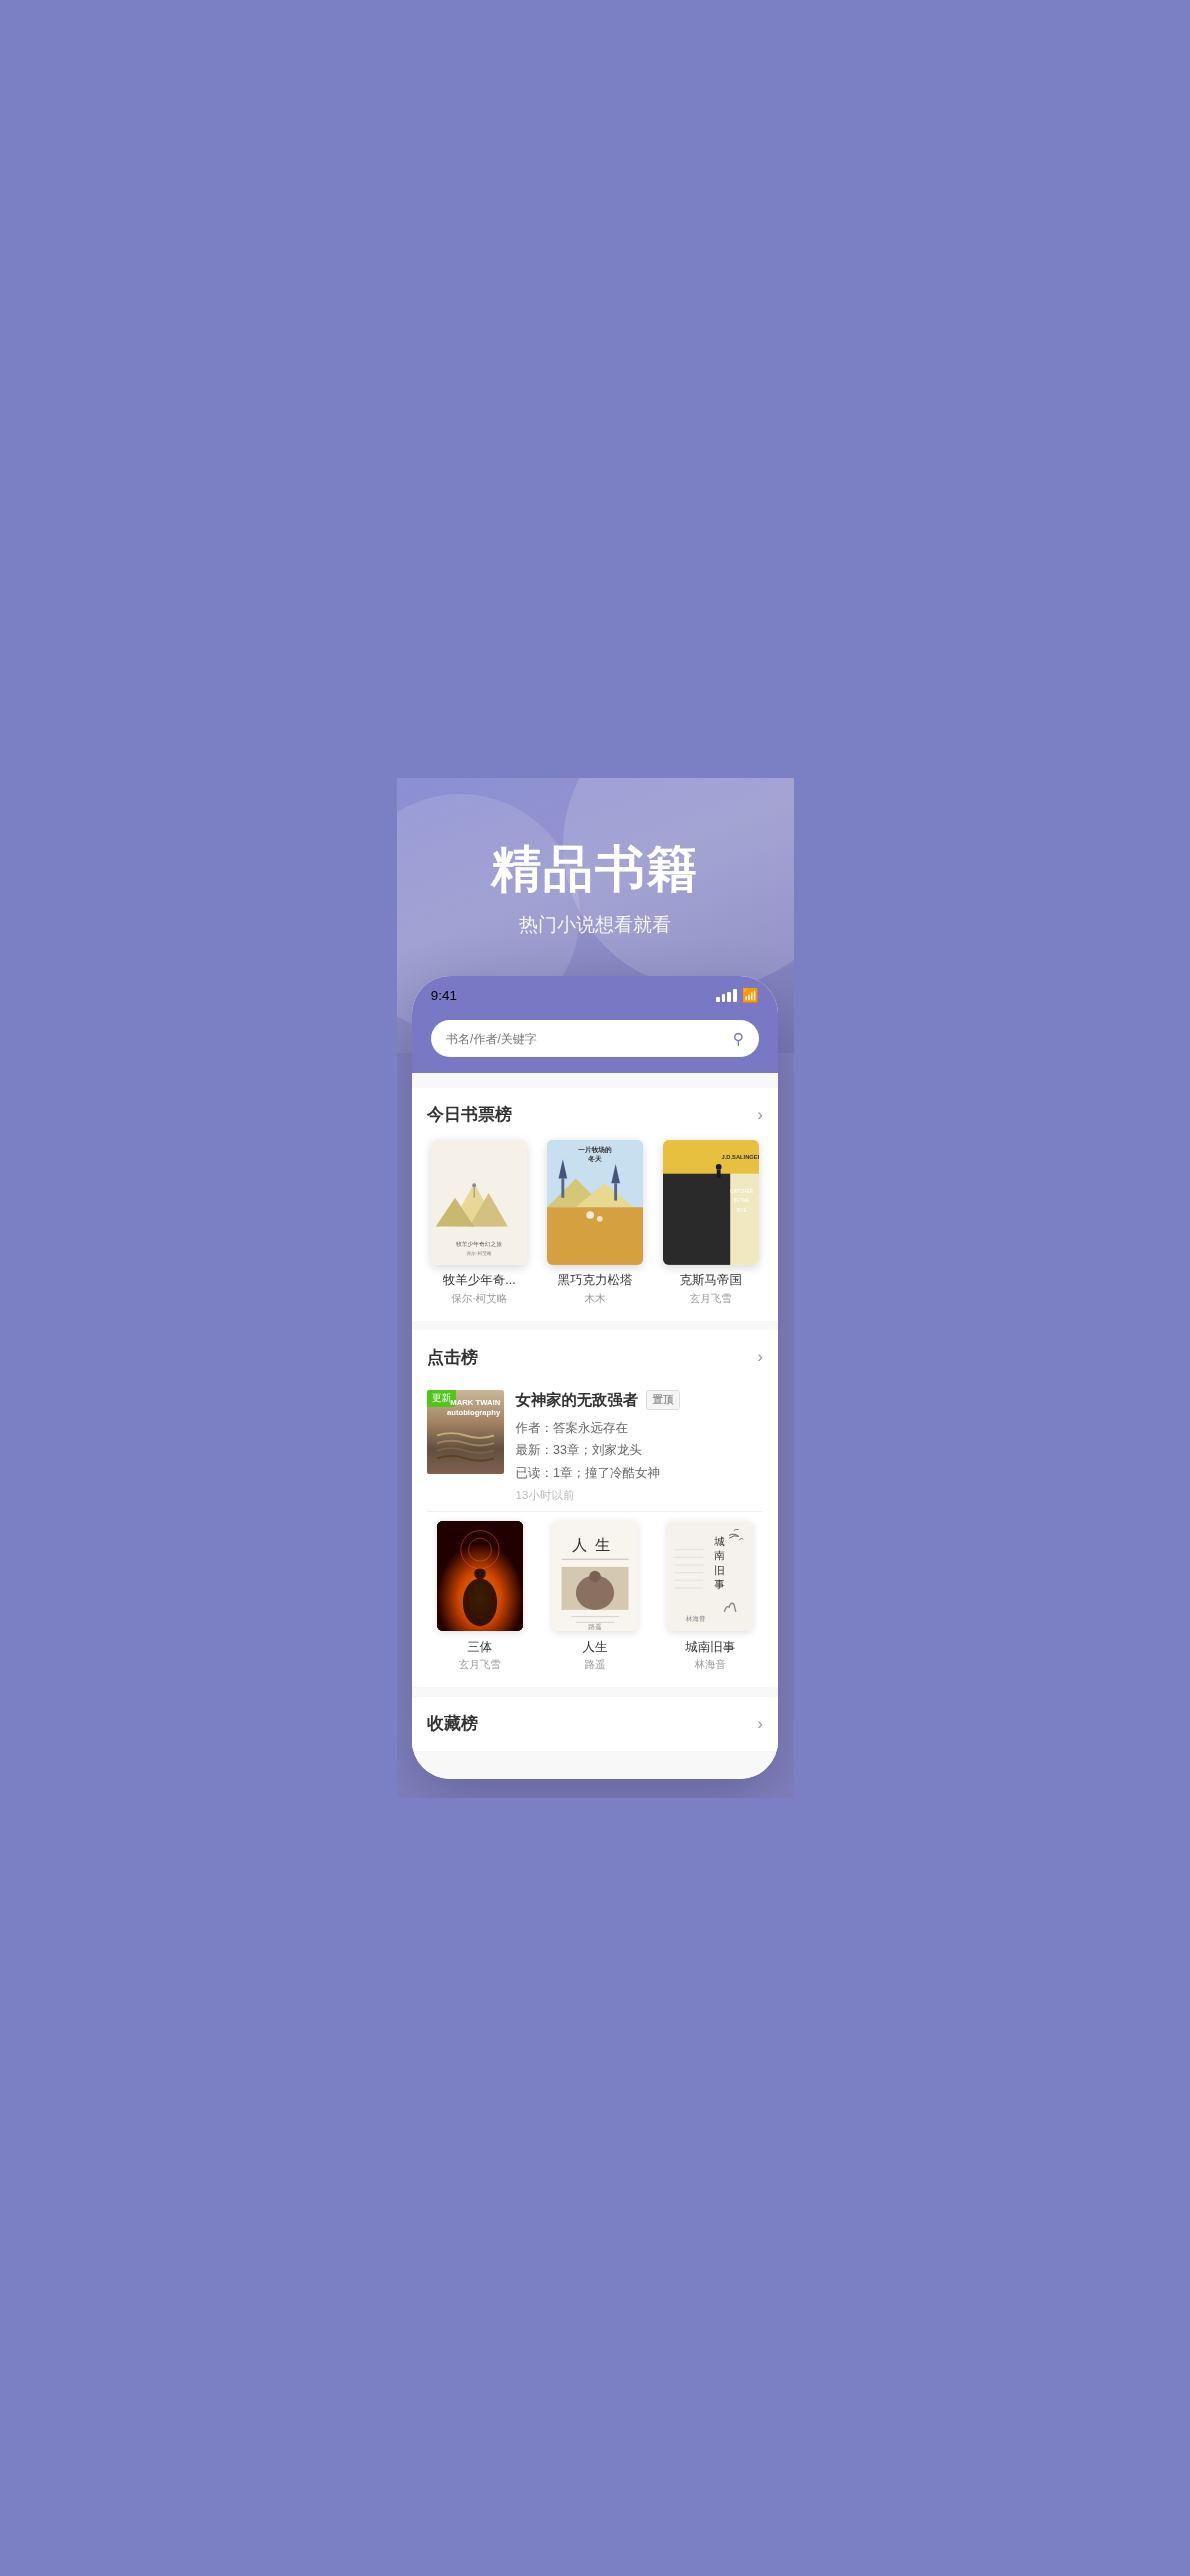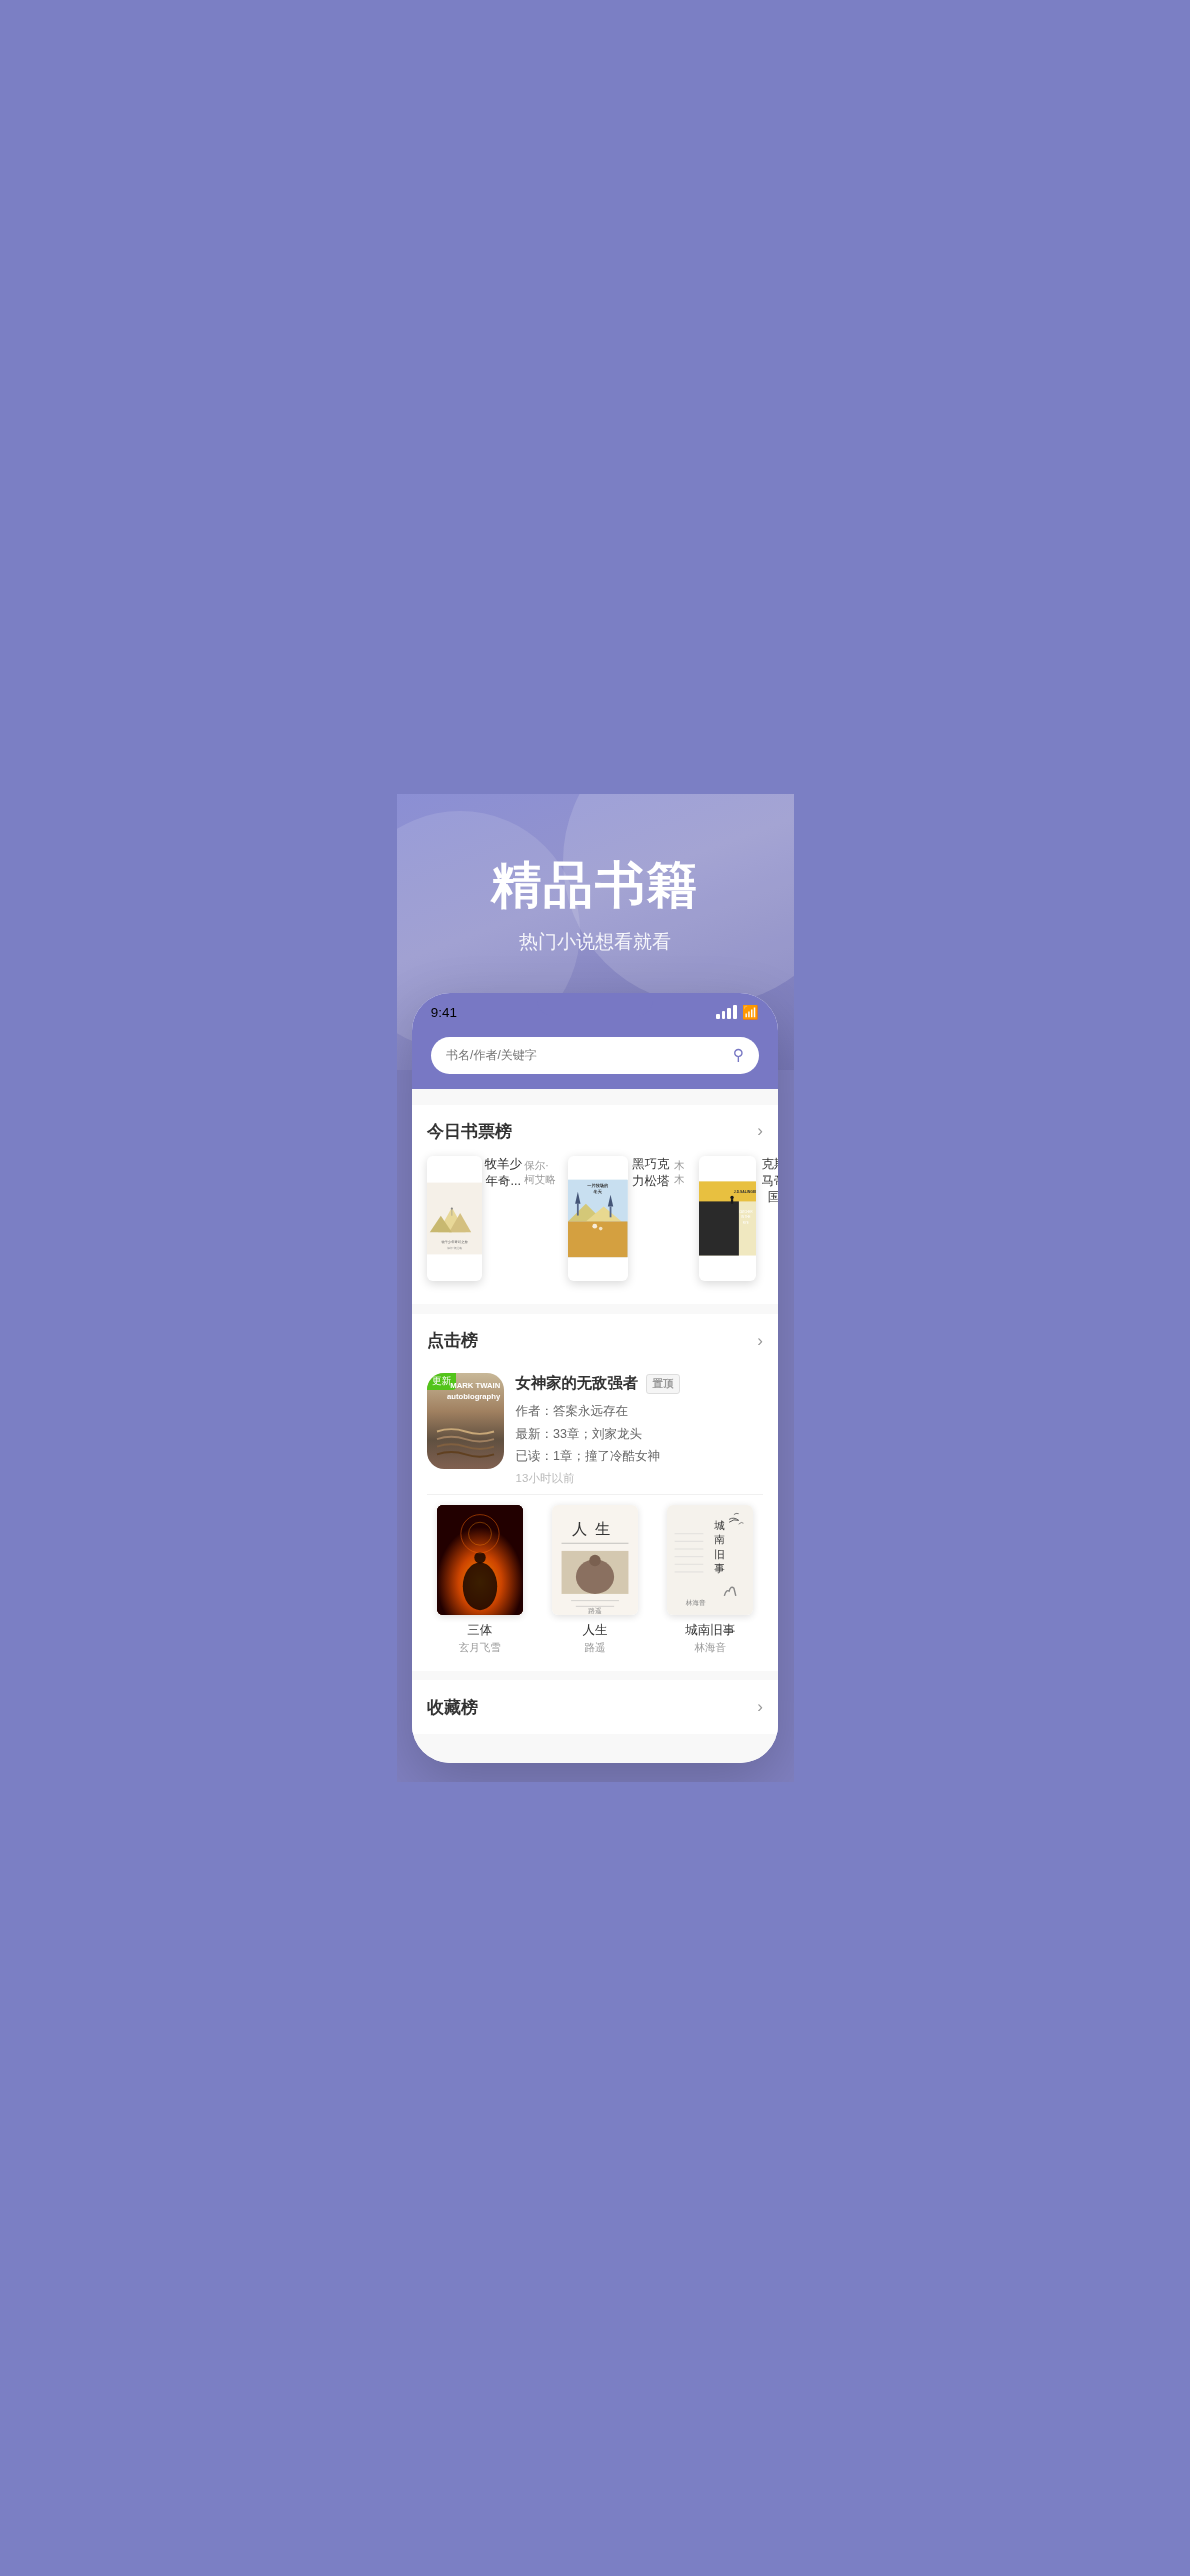--- a/index.html
+++ b/index.html
@@ -180,22 +180,22 @@
     }
 
     .books-row {
       display: flex;
       gap: 11.5px;
       justify-content: space-around;
     }
 
     .book-item {
       display: flex;
-      flex-direction: row;
-      align-items: flex-start;
+      flex-direction: column;
+      align-items: center;
       flex: 1;
     }
 
     .book-cover {
       width: 96px;
       height: 125px;
       border-radius: 5.8px;
       overflow: hidden;
       margin-bottom: 7.7px;
       box-shadow: 0 2.9px 9.6px rgba(0,0,0,0.15);
@@ -219,22 +219,22 @@
     .book-list-item {
       display: flex;
       gap: 11.5px;
       align-items: flex-start;
       padding: 7.7px 0;
       border-bottom: 1px solid #f0f0f0;
     }
 
     .book-list-cover {
       width: 77px;
-      height: 96px;
-      border-radius: 17px;
+      height: 84px;
+      border-radius: 2px;
       overflow: hidden;
       flex-shrink: 0;
       position: relative;
     }
 
     .mark-twain-cover {
       background: linear-gradient(180deg, #c8b898 0%, #a08060 40%, #605040 70%, #806050 100%);
       width: 100%;
       height: 100%;
       position: relative;

